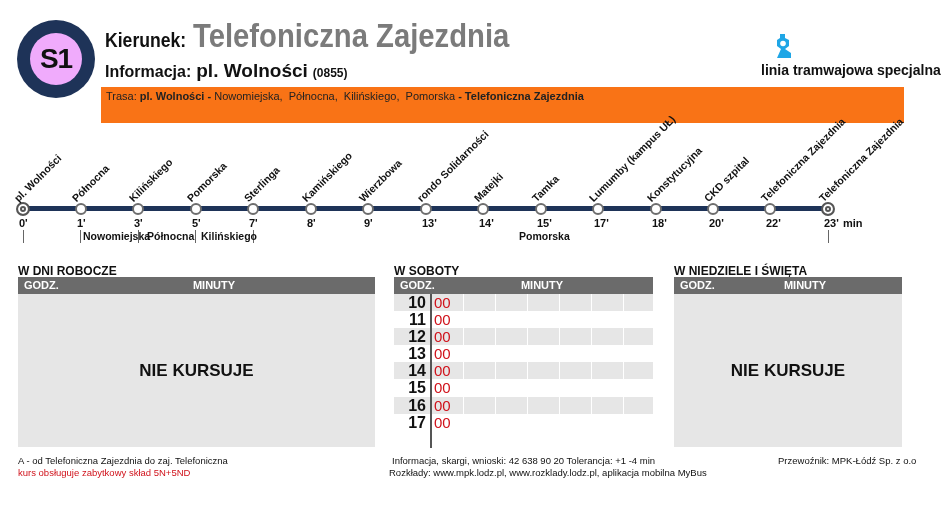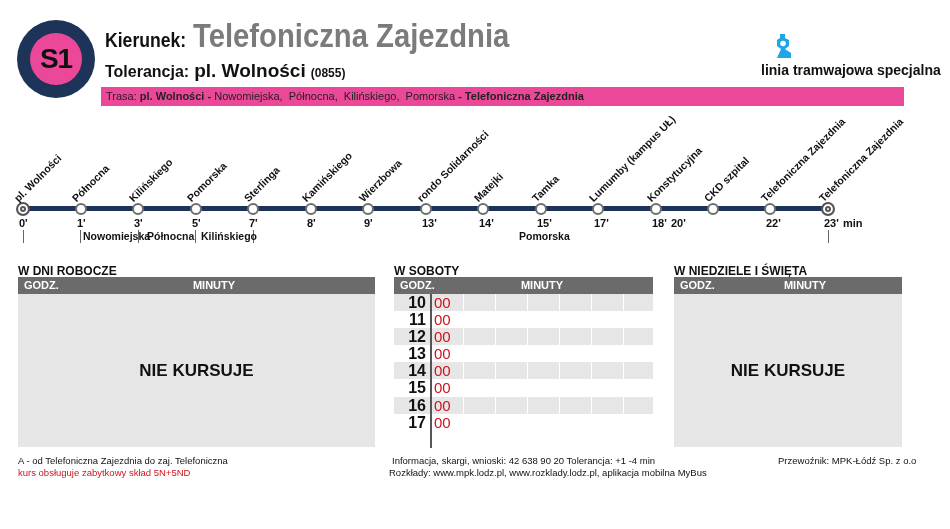--- a/index.html
+++ b/index.html
@@ -3,34 +3,34 @@
 <meta charset="utf-8">
 <style>
   * { box-sizing: border-box; margin: 0; padding: 0; }
   html, body { width: 950px; height: 529px; background: #ffffff; overflow: hidden; }
   body { position: relative; font-family: "Liberation Sans", "DejaVu Sans", sans-serif; color: #111; }
   .cond { font-family: "Liberation Sans", "DejaVu Sans", sans-serif; font-stretch: condensed; }
 
   
   .line-badge { position: absolute; left: 17px; top: 20px; width: 78px; height: 78px; border-radius: 50%;
     background: #1e3358; display: flex; align-items: center; justify-content: center; }
-  .line-badge-inner { width: 52px; height: 52px; border-radius: 50%; background: #ec4899;
+  .line-badge-inner { width: 52px; height: 52px; border-radius: 50%; background: #f0abfc;
     display: flex; align-items: center; justify-content: center; }
   .line-badge-inner span { font-weight: 700; font-size: 28px; color: #111; letter-spacing: -1px; }
 
   .dir-row { position: absolute; left: 105px; top: 16px; display: flex; align-items: baseline; white-space: nowrap; }
   .dir-label { font-weight: 700; font-size: 20px; color: #111; margin-right: 6px; transform: scaleX(0.88); transform-origin: left; display:inline-block; }
   .dir-value { font-weight: 700; font-size: 34px; color: #7b7b7b; transform: scaleX(0.86); transform-origin: left; display:inline-block; margin-left: -10px; }
 
   .stop-row { position: absolute; left: 105px; top: 60px; display: flex; align-items: baseline; white-space: nowrap; }
   .stop-label { font-weight: 700; font-size: 16px; color: #111; }
   .stop-value { font-weight: 700; font-size: 19px; color: #111; margin-left: 5px; }
   .stop-code { font-weight: 700; font-size: 12px; color: #111; margin-left: 5px; }
 
-  .route-bar { position: absolute; left: 101px; top: 87px; width: 803px; height: 19px; background: #ec4899;
+  .route-bar { position: absolute; left: 101px; top: 87px; width: 803px; height: 36px; background: #f97316;
     font-size: 11px; line-height: 19px; padding-left: 5px; white-space: nowrap; color: #222; }
   .route-bar b { font-weight: 700; }
 
   .logo { position: absolute; left: 766px; top: 34px; display: flex; align-items: center; }
   .logo-text { background: #1fa6e6; color: #fff; font-weight: 700; font-size: 14px; padding: 2px 5px; letter-spacing: 0.5px; }
   .logo-icon { margin-left: 5px; width: 24px; height: 24px; }
   .logo-sub { position: absolute; left: 761px; top: 62px; font-weight: 700; font-size: 14px; color: #111; white-space: nowrap; }
 
   
   .diagram { position: absolute; left: 0; top: 120px; width: 950px; height: 130px; }
@@ -74,21 +74,21 @@
       <span class="cond">S1</span>
     </div>
 </div>
 
 <div class="dir-row">
   <span class="dir-label cond">Kierunek:</span>
   <span class="dir-value cond">Telefoniczna Zajezdnia</span>
 </div>
 
 <div class="stop-row">
-  <span class="stop-label">Tolerancja:</span>
+  <span class="stop-label">Informacja:</span>
   <span class="stop-value">pl. Wolności</span>
   <span class="stop-code">(0855)</span>
 </div>
 
 <div class="route-bar">
   <span>Trasa:</span>
   <b>pl. Wolności -</b>
   <span style="white-space:pre">Nowomiejska,  Północna,  Kilińskiego,  Pomorska</span>
   <b>- Telefoniczna Zajezdnia</b>
 </div>
@@ -135,21 +135,21 @@
       <span class="stop-name" style="left: 538px;">Tamka</span>
       <span class="stop-time" style="left: 541px;">15'</span>
       <div class="stop-node" style="left: 598px;"></div>
       <span class="stop-name" style="left: 595px;">Lumumby (kampus UŁ)</span>
       <span class="stop-time" style="left: 598px;">17'</span>
       <div class="stop-node" style="left: 656px;"></div>
       <span class="stop-name" style="left: 653px;">Konstytucyjna</span>
       <span class="stop-time" style="left: 656px;">18'</span>
       <div class="stop-node" style="left: 713px;"></div>
       <span class="stop-name" style="left: 710px;">CKD szpital</span>
-      <span class="stop-time" style="left: 675px;">20'</span>
+      <span class="stop-time" style="left: 713px;">20'</span>
       <div class="stop-node" style="left: 770px;"></div>
       <span class="stop-name" style="left: 767px;">Telefoniczna Zajezdnia</span>
       <span class="stop-time" style="left: 770px;">22'</span>
       <div class="stop-node terminal" style="left: 828px;"></div>
       <span class="stop-name" style="left: 825px;">Telefoniczna Zajezdnia</span>
       <span class="stop-time" style="left: 828px;">23'</span>
     </div>
   <span class="min-label">min</span>
   <div class="tick" style="left:23px; top:110px; height:13px;"></div>
   <div class="tick" style="left:80px; top:110px; height:13px;"></div>

